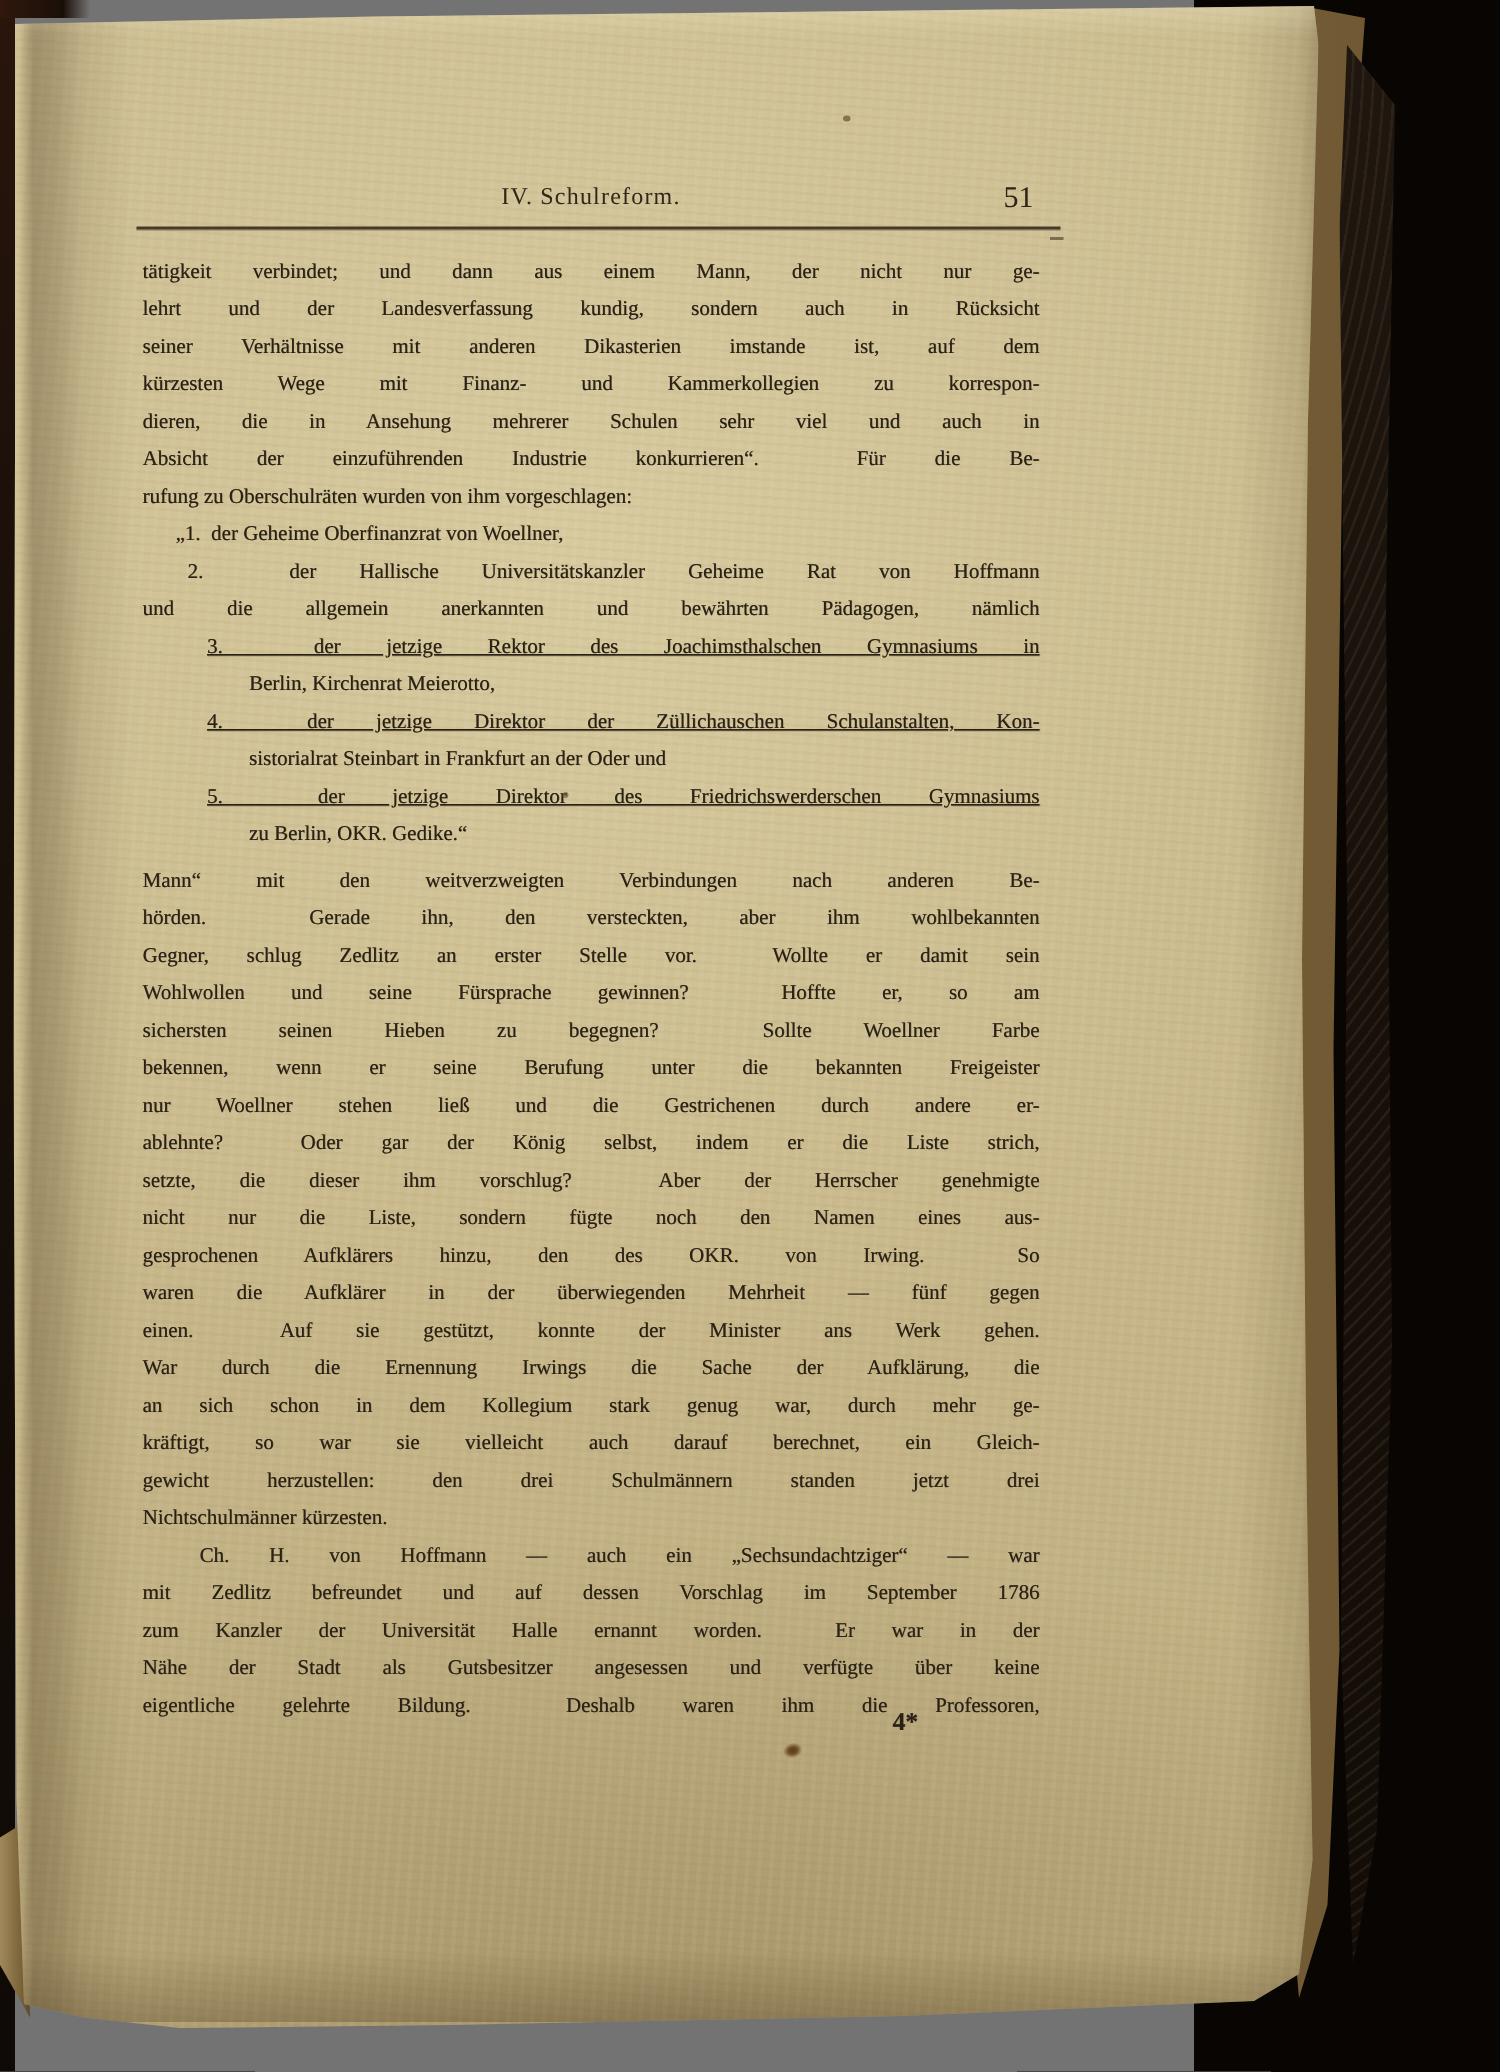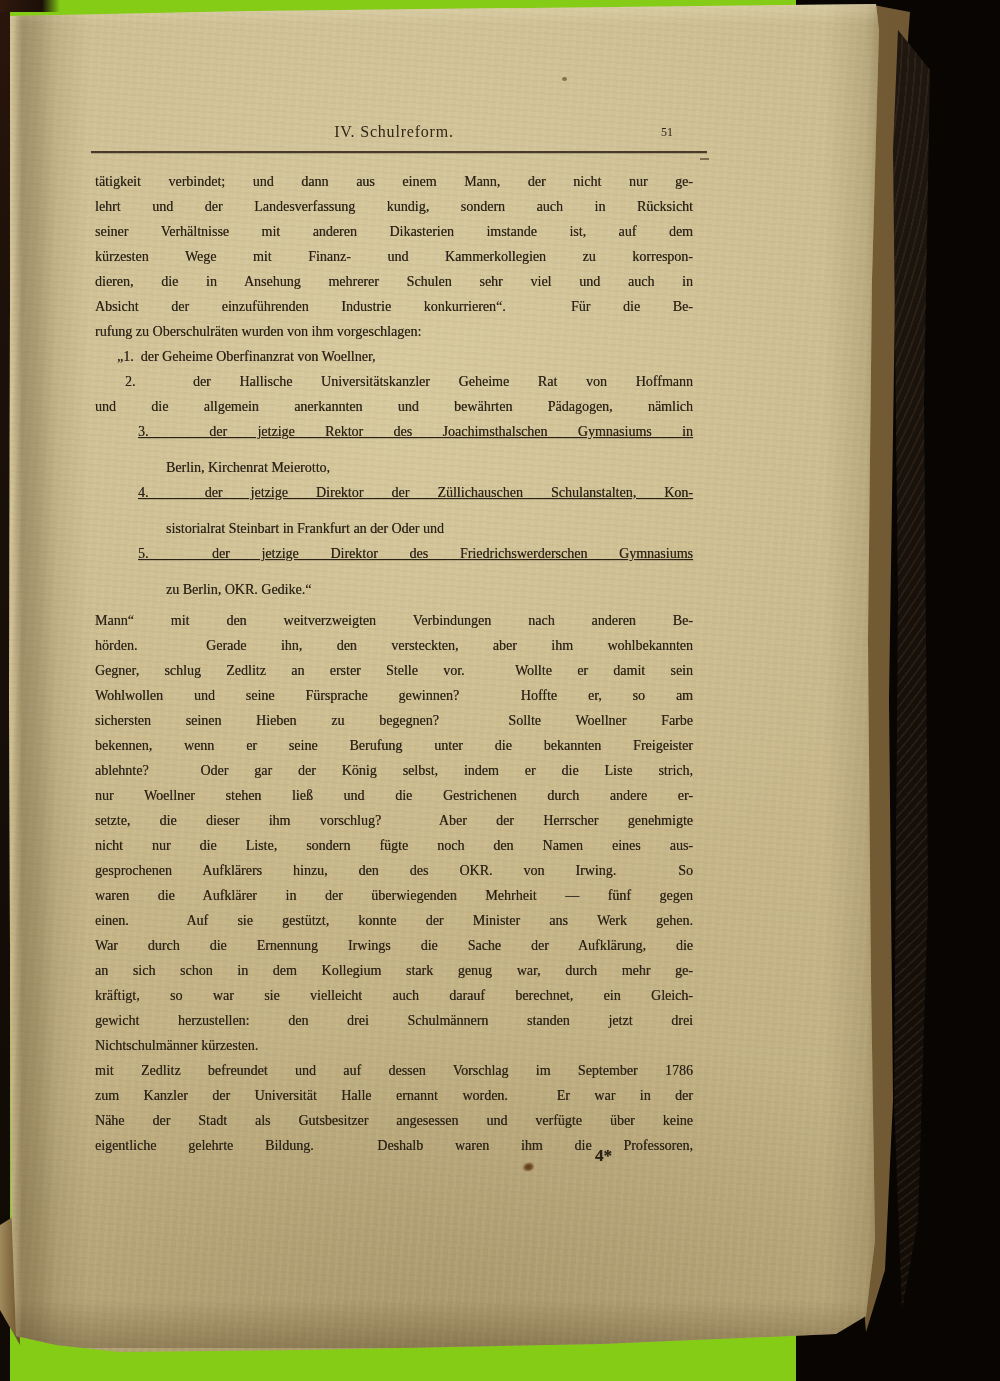--- a/index.html
+++ b/index.html
@@ -2,21 +2,21 @@
 <html><head>
 <meta charset="utf-8">
 <style>
   html,body{margin:0;padding:0;}
   body{
     width:1000px;height:1381px;
     background:#080503;
     font-family:"Liberation Serif","DejaVu Serif",serif;
     overflow:hidden;
   }
-  .scene{position:relative;width:796px;height:1381px;background:#84cc16;}
+  .scene{position:relative;width:796px;height:1381px;background:#737373;}
 
   
   .binding-left{
     position:absolute;left:0;top:0;width:10px;height:1381px;
     background:linear-gradient(180deg,#2a150b 0%,#1b110a 25%,#140d07 70%,#100a06 100%);
   }
   .binding-top-smudge{
     position:absolute;left:0;top:0;width:60px;height:12px;
     background:linear-gradient(90deg,#30180d,#1a0f08 70%,transparent);
   }
@@ -75,34 +75,34 @@
   }
   .edge-light-top{
     position:absolute;left:0;right:0;top:0;height:20px;pointer-events:none;
     background:linear-gradient(180deg, rgba(245,238,206,0.28), rgba(0,0,0,0));
   }
 
   
   .content{position:absolute;left:89px;top:118px;width:598px;color:#2a2115;}
   .running-head{position:relative;height:20px;line-height:20px;text-align:center;}
   .head-title{font-size:16px;letter-spacing:0.8px;color:#312719;}
-  .page-num{position:absolute;right:20px;top:0;font-size:12px;color:#2c2316;}
+  .page-num{position:absolute;right:4px;top:0;font-size:20px;color:#2c2316;}
   .rule{height:2px;background:#473a2a;margin:9px -14px 0 -4px;box-shadow:0 1px 0 rgba(71,58,42,0.25);}
   .rule-tick{position:absolute;right:-16px;top:36px;width:9px;height:2px;background:#5a4a34;opacity:.7;}
 
   .text-block{margin-top:16px;font-size:14px;line-height:25px;
     text-shadow:0.3px 0.3px 0.35px rgba(42,33,21,0.6);}
   .para{margin:0;}
   .para.gap{margin-top:6px;}
   .ln{height:25px;text-align:justify;text-align-last:justify;}
   .ln.short{text-align:left;text-align-last:left;}
   .i1{padding-left:22px;}
   .i2{padding-left:30px;}
   .i3{padding-left:43px;text-decoration:underline;}
-  .i4{padding-left:71px;margin-top:11px;}
+  .i4{padding-left:71px;}
   .pi{text-indent:38px;}
 
   .sig{margin-top:-12px;padding-left:500px;font-size:17px;font-weight:bold;
     color:#2a2115;text-shadow:0.3px 0.3px 0.35px rgba(42,33,21,0.6);}
 
   
   .stain1{position:absolute;left:516px;top:1158px;width:13px;height:10px;border-radius:50%;
     background:radial-gradient(closest-side,#5d3c1c 0%,#6d4a24 45%,rgba(109,74,36,0) 100%);
     transform:rotate(-15deg);}
   .speck1{position:absolute;left:556px;top:73px;width:5px;height:4px;border-radius:50%;
@@ -157,35 +157,36 @@
           <div class="ln i4 short">zu Berlin, OKR. Gedike.“</div>
         </div>
 
         <div class="para gap">
           <div class="ln">Mann“ mit den weitverzweigten Verbindungen nach anderen Be-</div>
           <div class="ln">hörden.&nbsp; Gerade ihn, den versteckten, aber ihm wohlbekannten</div>
           <div class="ln">Gegner, schlug Zedlitz an erster Stelle vor.&nbsp; Wollte er damit sein</div>
           <div class="ln">Wohlwollen und seine Fürsprache gewinnen?&nbsp; Hoffte er, so am</div>
           <div class="ln">sichersten seinen Hieben zu begegnen?&nbsp; Sollte Woellner Farbe</div>
           <div class="ln">bekennen, wenn er seine Berufung unter die bekannten Freigeister</div>
+          <div class="ln">nur Woellner stehen ließ und die Gestrichenen durch andere er-</div>
           <div class="ln">ablehnte?&nbsp; Oder gar der König selbst, indem er die Liste strich,</div>
-          <div class="ln">nur Woellner stehen ließ und die Gestrichenen durch andere er-</div>
           <div class="ln">setzte, die dieser ihm vorschlug?&nbsp; Aber der Herrscher genehmigte</div>
           <div class="ln">nicht nur die Liste, sondern fügte noch den Namen eines aus-</div>
           <div class="ln">gesprochenen Aufklärers hinzu, den des OKR. von Irwing.&nbsp; So</div>
           <div class="ln">waren die Aufklärer in der überwiegenden Mehrheit — fünf gegen</div>
           <div class="ln">einen.&nbsp; Auf sie gestützt, konnte der Minister ans Werk gehen.</div>
           <div class="ln">War durch die Ernennung Irwings die Sache der Aufklärung, die</div>
           <div class="ln">an sich schon in dem Kollegium stark genug war, durch mehr ge-</div>
           <div class="ln">kräftigt, so war sie vielleicht auch darauf berechnet, ein Gleich-</div>
           <div class="ln">gewicht herzustellen: den drei Schulmännern standen jetzt drei</div>
           <div class="ln short">Nichtschulmänner kürzesten.</div>
         </div>
 
         <div class="para">
+          <div class="ln pi">Ch. H. von Hoffmann — auch ein „Sechsundachtziger“ — war</div>
           <div class="ln">mit Zedlitz befreundet und auf dessen Vorschlag im September 1786</div>
           <div class="ln">zum Kanzler der Universität Halle ernannt worden.&nbsp; Er war in der</div>
           <div class="ln">Nähe der Stadt als Gutsbesitzer angesessen und verfügte über keine</div>
           <div class="ln">eigentliche gelehrte Bildung.&nbsp; Deshalb waren ihm die Professoren,</div>
         </div>
       </div>
 
       <div class="sig">4*</div>
     </div>
 

